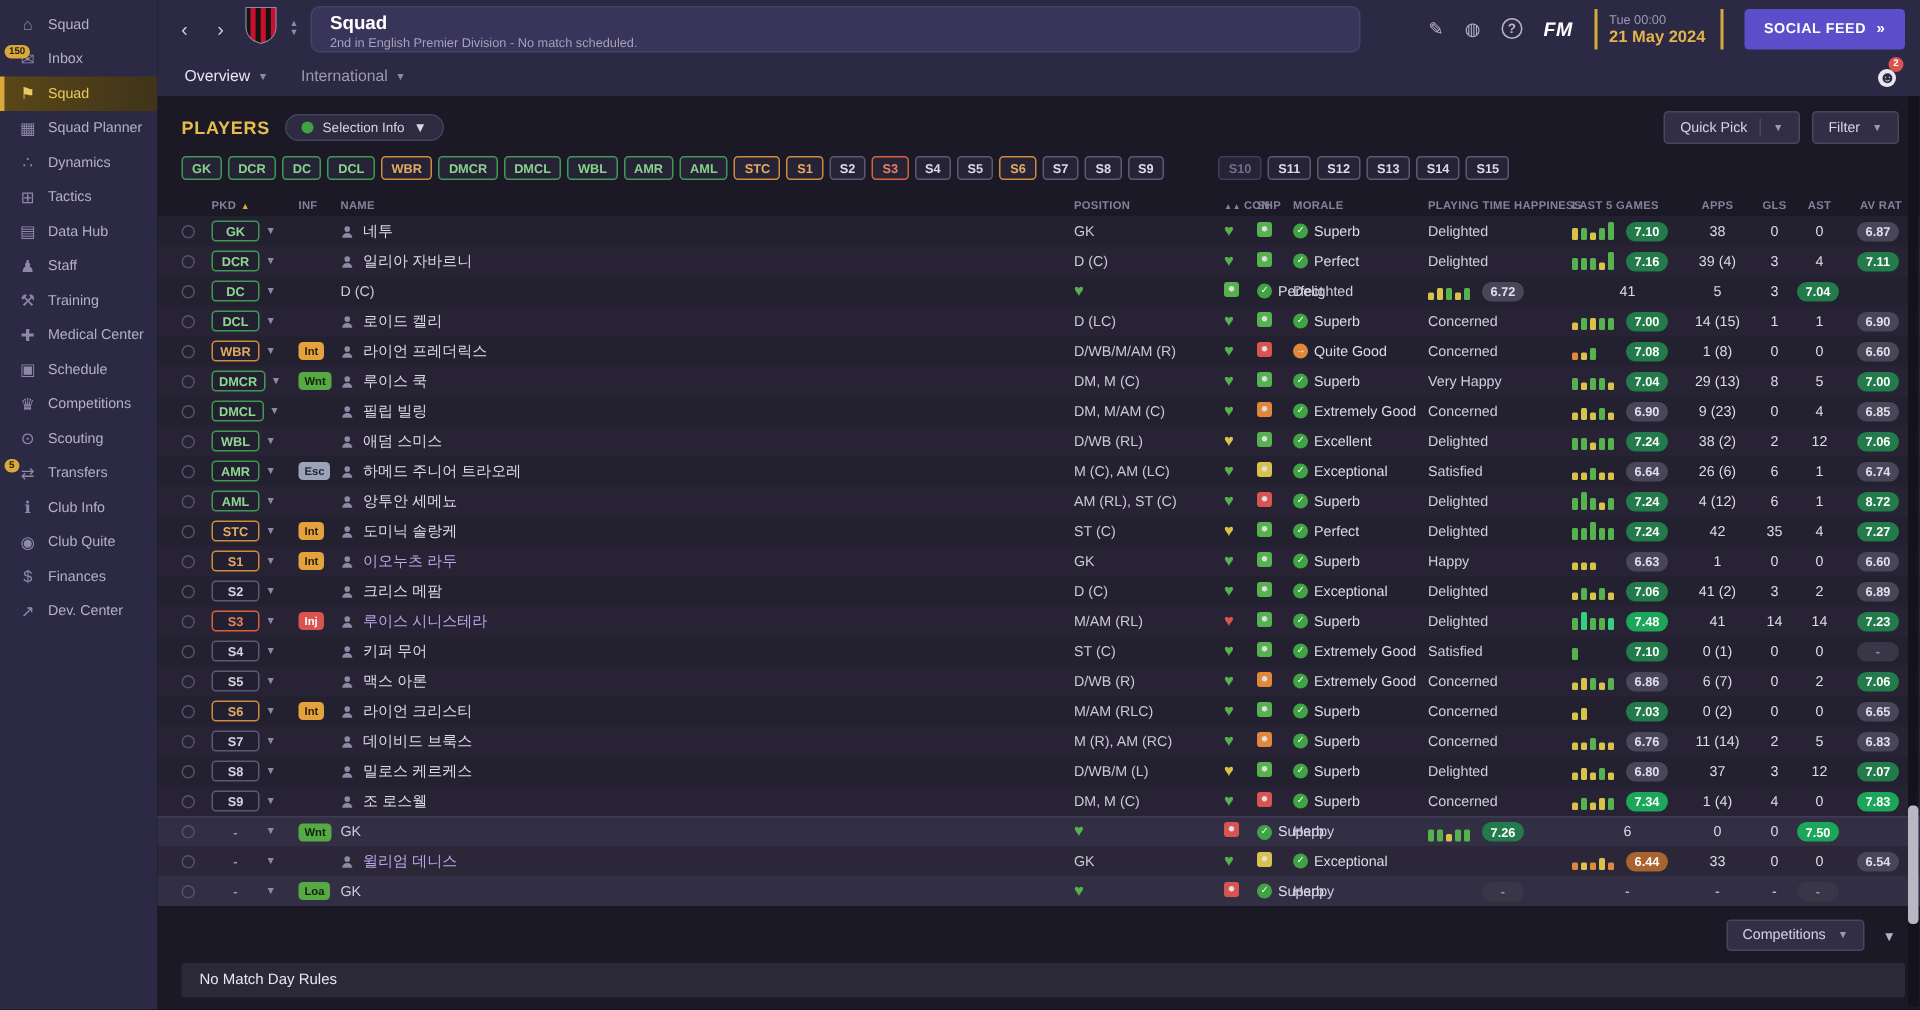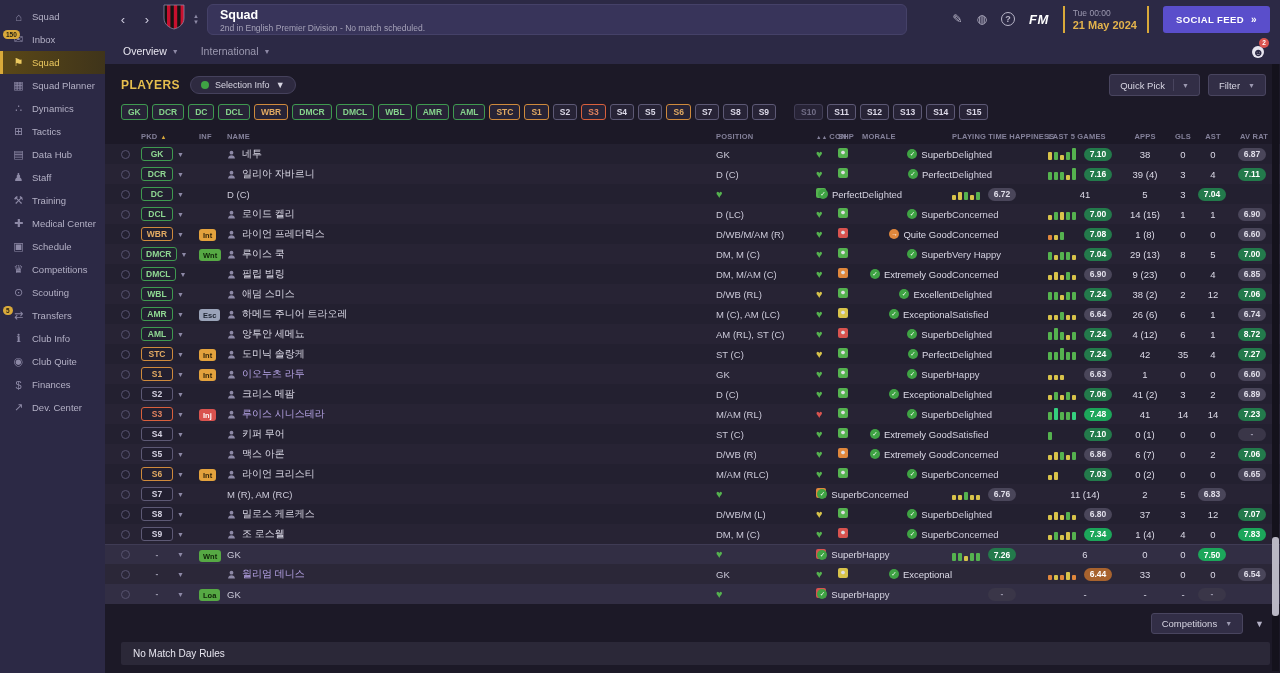--- a/index.html
+++ b/index.html
@@ -64,21 +64,21 @@
   .btn .divider { width:1px; height:12px; background:#49455f; }
   .btn .chev { color:#9c99b0; font-size:7px; }
 
   .chips { display:flex; gap:4px; padding:2px 14px 8px 16px; align-items:center; }
   .chip { min-width:24px; text-align:center; padding:2px 6px; border-radius:3px; font-size:8.5px;
     font-weight:bold; background:#272336; border:1px solid #5d5975; color:#dcd9e8; cursor:pointer; }
   .chip.xi { border-color:#3f9950; color:#86d48c; }
   .chip.warn { border-color:#cf8a3c; color:#e3ab63; }
   .chip.inj { border-color:#d9603c; color:#e3845f; }
   .chip.dim { border-color:#413d55; color:#716d86; }
-  .chip.gap { margin-left:14px; }
+  .chip.gap { margin-left:32px; }
 
   
   .grid { display:grid; grid-template-columns:20px 58px 28px 1fr 100px 22px 24px 90px 96px 74px 46px 30px 30px 40px;
     align-items:center; padding:0 12px 0 16px; }
   .thead { height:16px; font-size:7.5px; color:#84819a; font-weight:bold; letter-spacing:.2px; white-space:nowrap; }
   .thead .sort { color:#d9a93a; font-size:6px; margin-left:3px; }
   .thead .mini { font-size:5.5px; margin-right:2px; color:#84819a; }
   .center { text-align:center; }
   .right { text-align:right; }
   .trow { height:20px; font-size:10px; color:#dddbe8; cursor:pointer; }
@@ -96,21 +96,21 @@
   .badge-pos.inj { border-color:#d9603c; color:#e3845f; }
   .badge-pos.none { border-color:transparent; color:#9a97ab; background:transparent; }
   .c-pkd .chev { color:#8d89a6; font-size:7px; }
   .badge-inf { border-radius:3px; font-size:7.5px; font-weight:bold; padding:1.5px 4px; }
   .c-name { display:flex; align-items:center; gap:6px; overflow:hidden; white-space:nowrap; }
   .person { display:inline-flex; }
   .name-link { color:#b9a7ea; }
   .c-pos { font-size:9.5px; color:#cbc9d8; white-space:nowrap; }
   .c-con { font-size:11px; line-height:11px; }
   .square { width:10px; height:10px; border-radius:2px; display:inline-block; }
-  .c-morale { display:flex; align-items:center; gap:4px; font-size:9.5px; white-space:nowrap;justify-content:flex-end; }
+  .c-morale { display:flex; align-items:center; gap:4px; font-size:9.5px; white-space:nowrap; }
   .morale-dot { width:10px; height:10px; border-radius:50%; color:#fff; font-size:6.5px; line-height:10px;
     text-align:center; font-weight:bold; flex:0 0 10px; }
   .c-happy { font-size:9.5px; color:#d0cedd; white-space:nowrap; }
   .c-l5 { display:flex; align-items:center; }
   .bars { display:flex; align-items:flex-end; gap:2px; height:12px; width:30px; }
   .bar { width:4px; border-radius:1px; }
   .bar.h1 { height:5px; } .bar.h2 { height:8px; } .bar.h3 { height:12px; }
   .pill { min-width:28px; text-align:center; border-radius:7px; font-size:8.5px; font-weight:bold;
     padding:1.5px 4px; color:#fff; margin-left:6px; }
   .pill.g2 { background:#1ca65a; }
@@ -1016,20 +1016,29 @@
             <span class="pill grey">6.65</span>
           </span>
         </div>
         <div class="grid trow even">
           <span class="c-sel"></span>
           <span class="c-pkd">
             <span class="badge-pos sub">S7</span>
             <span class="chev">▼</span>
           </span>
           <span class="c-inf"></span>
+          <span class="c-name">
+            <span class="person">
+              <svg viewBox="0 0 10 10" width="9" height="9">
+                <circle cx="5" cy="3" r="2.1" fill="#8d89a6"></circle>
+                <path d="M1.2 9.5c.2-2.4 1.9-3.6 3.8-3.6s3.6 1.2 3.8 3.6z" fill="#8d89a6"></path>
+              </svg>
+            </span>
+            <span class="pname">데이비드 브룩스</span>
+          </span>
           <span class="c-pos">M (R), AM (RC)</span>
           <span class="c-con" style="color: rgb(85, 178, 79);">♥</span>
           <span class="c-shp"><span class="square" style="background: radial-gradient(circle at 50% 45%, rgba(255, 255, 255, 0.85) 0px, rgba(255, 255, 255, 0.85) 1.4px, rgb(224, 135, 60) 2.2px);"></span></span>
           <span class="c-morale">
             <span class="morale-dot" style="background: rgb(63, 163, 68);">✓</span>
             <span>Superb</span>
           </span>
           <span class="c-happy">Concerned</span>
           <span class="c-l5">
             <span class="bars">

